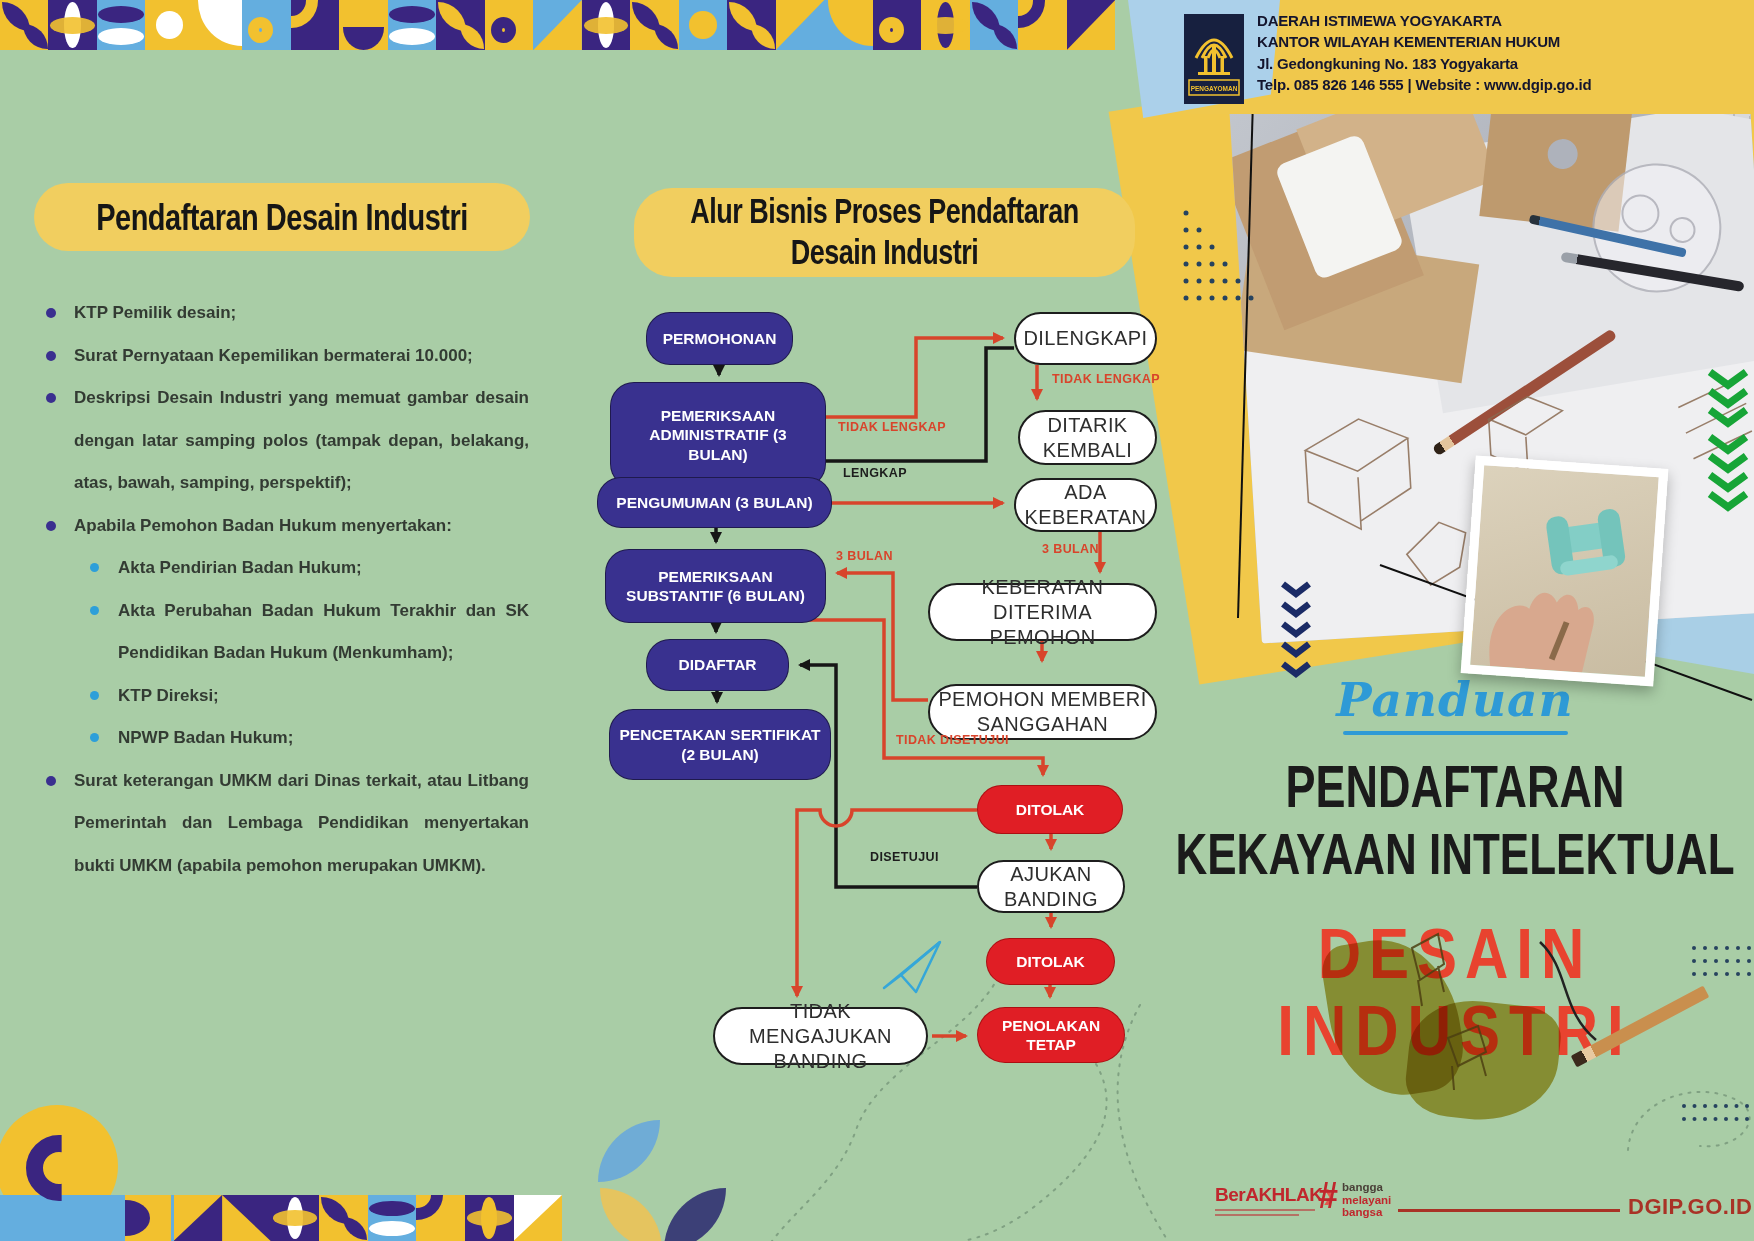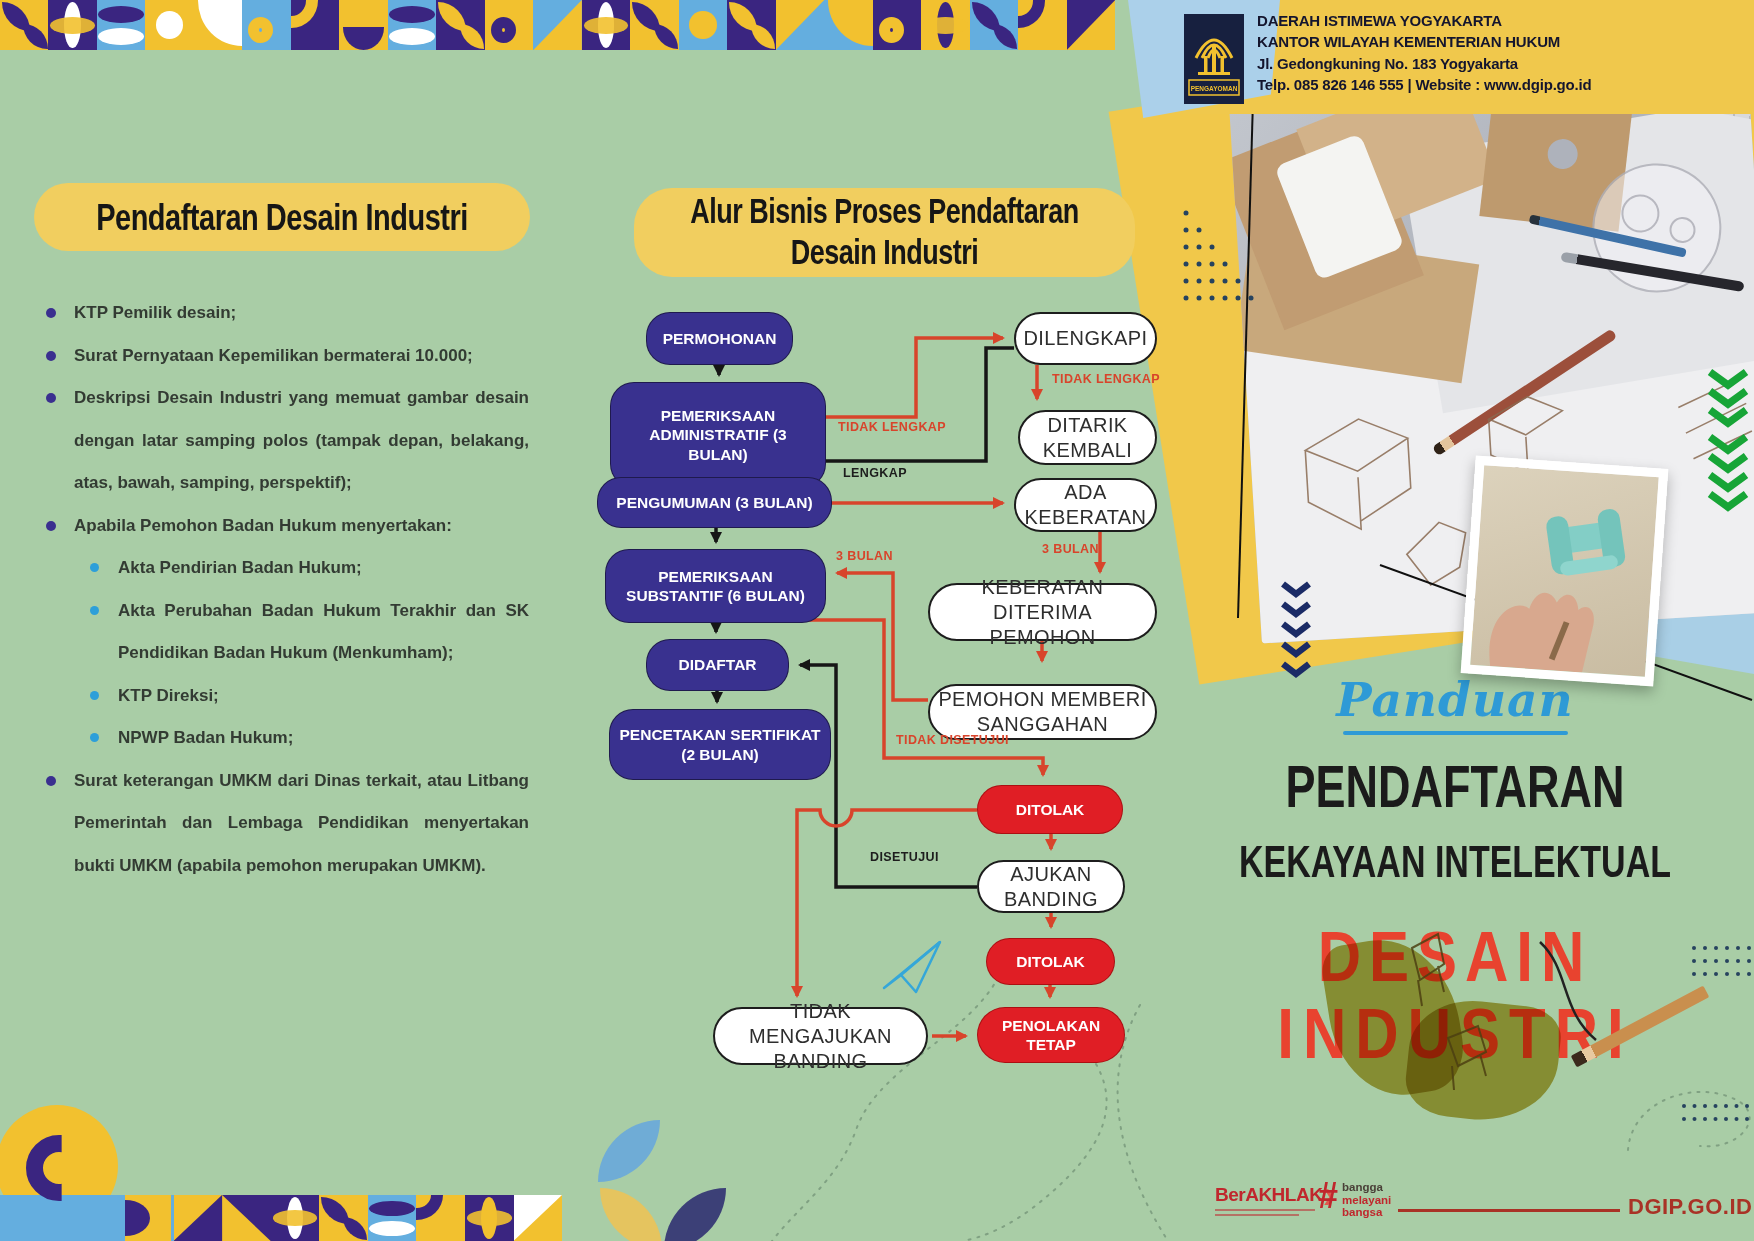--- a/index.html
+++ b/index.html
@@ -104,21 +104,21 @@
   .gov-text{position:absolute;left:1257px;top:10px;width:490px;z-index:8;color:#14152E;
      font-size:15px;font-weight:bold;line-height:1.42;letter-spacing:-.2px;}
 
   .rp-text{position:absolute;left:1155px;top:672px;width:600px;text-align:center;z-index:7;}
   .panduan{font-family:"DejaVu Serif",serif;font-style:italic;font-weight:bold;
      font-size:47px;color:#2E9AD6;letter-spacing:1px;}
   .panduan-bar{width:225px;height:4px;background:#2E9AD6;margin:4px auto 0 auto;border-radius:2px;}
   .rp-h{color:#1b1b1b;font-weight:bold;letter-spacing:0;}
   .rp-h .bt{display:inline-block;transform:scaleY(1.3);}
   .rp-h1{margin-top:26px;font-size:45px;}
-  .rp-h2{margin-top:30px;font-size:34px;}
+  .rp-h2{margin-top:16px;font-size:44px;}
   .big-red{color:#E8432F;font-weight:bold;}
   .big-red .bt{display:inline-block;transform:scaleY(1.18);}
   .big1{margin-top:40px;font-size:60px;letter-spacing:8px;}
   .big2{margin-top:8px;font-size:60px;letter-spacing:9px;}
 
   .gold-blob{position:absolute;background:#C4A83F;z-index:8;mix-blend-mode:multiply;opacity:.92;}
   .gb1{left:1330px;top:938px;width:128px;height:158px;transform:rotate(-9deg);
      border-radius:18% 60% 30% 55%;}
   .gb2{left:1408px;top:1002px;width:150px;height:118px;transform:rotate(6deg);
      border-radius:45% 25% 55% 30%;}

